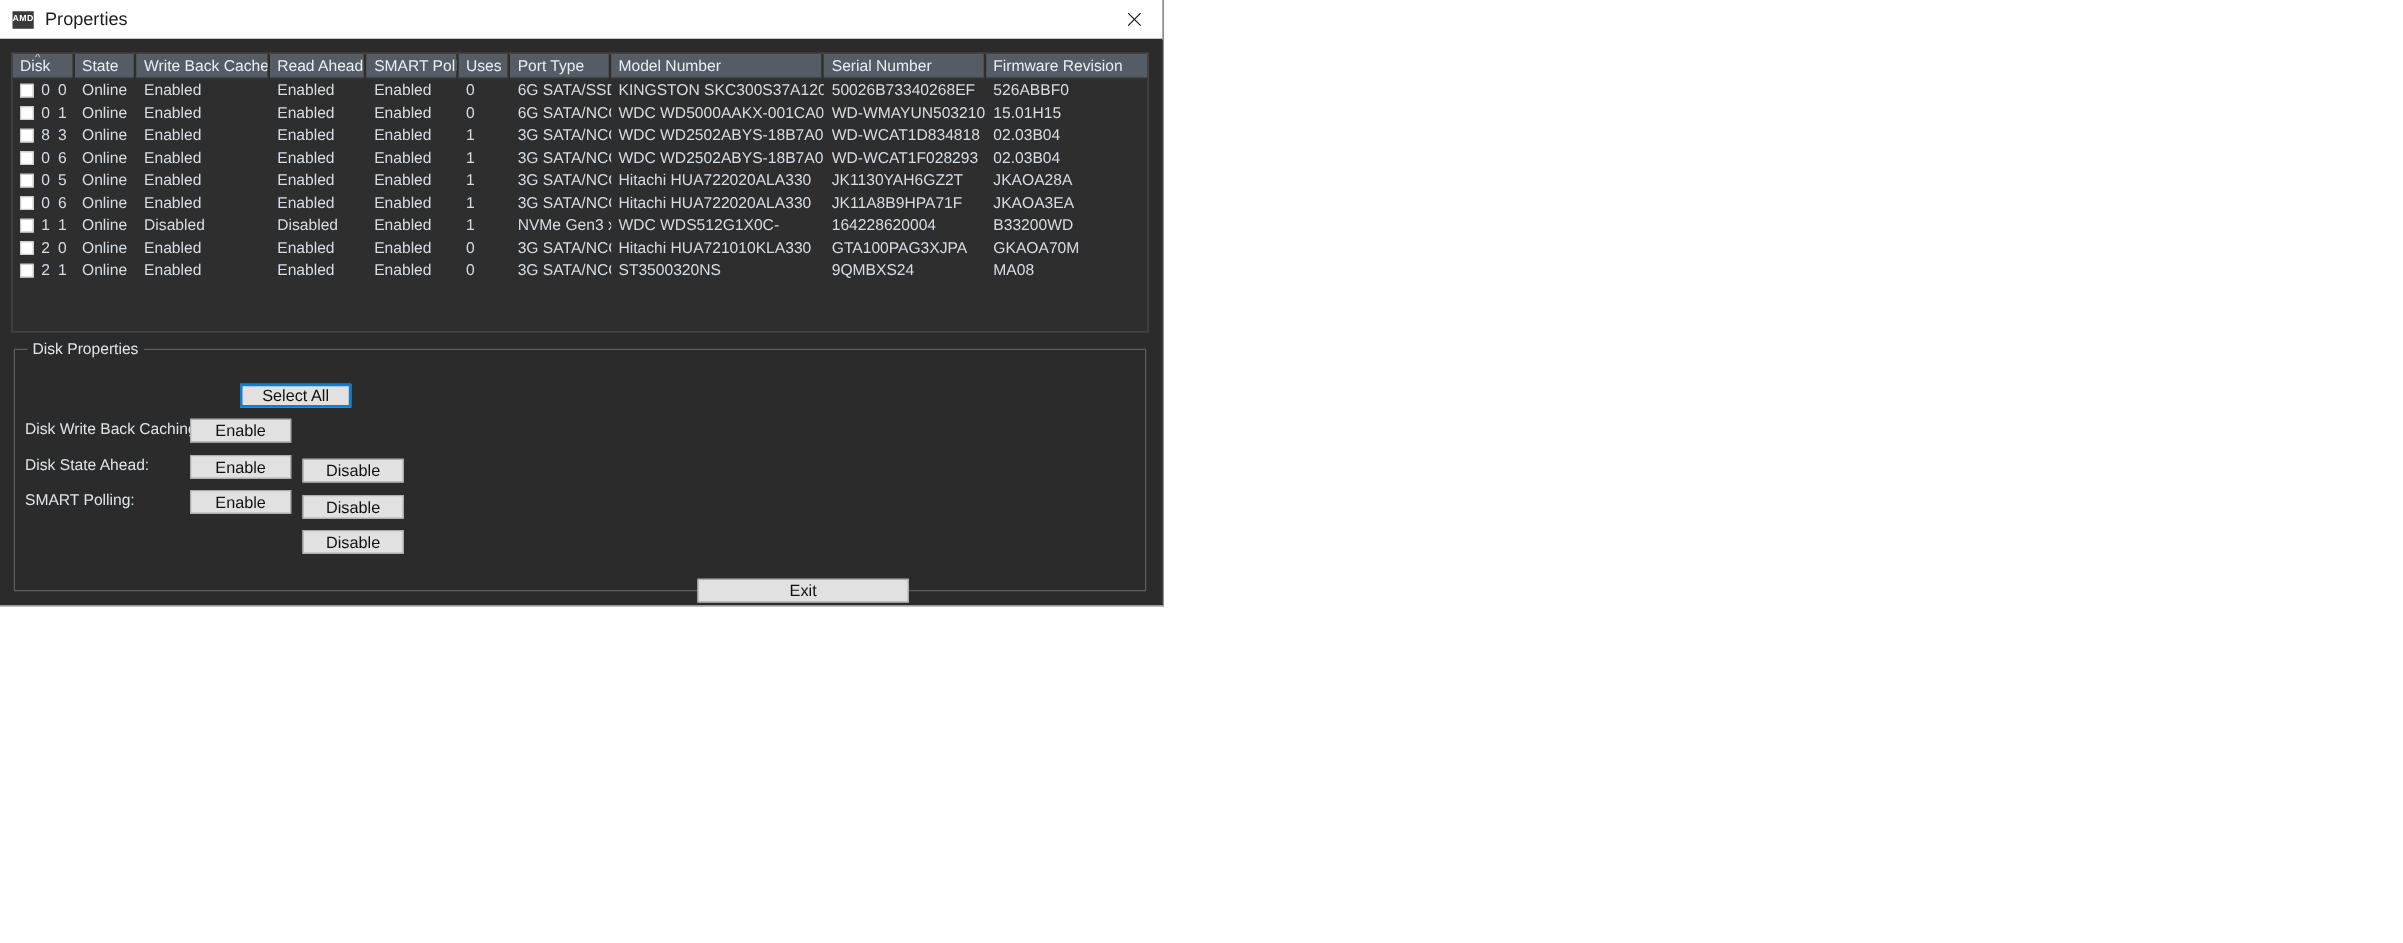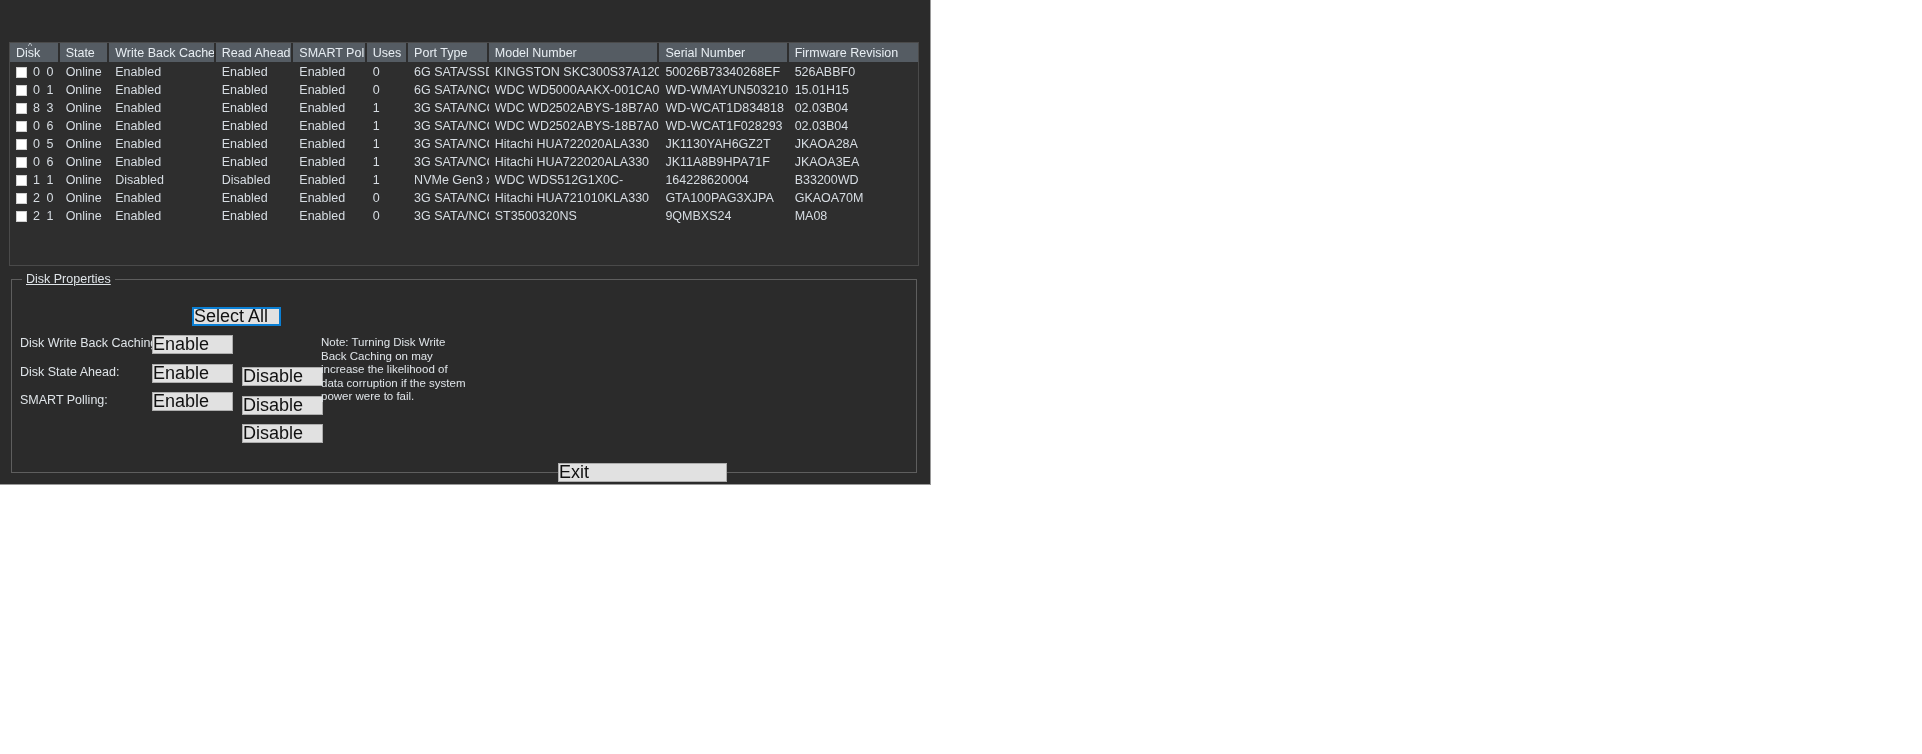--- a/index.html
+++ b/index.html
@@ -170,31 +170,30 @@
     box-sizing: border-box;
   }
   #group-legend {
     position: absolute;
     left: 10px;
     top: -8px;
     background: #2b2b2b;
     padding: 0 4px;
     font-size: 12.5px;
     color: #dfe4e8;
-    text-decoration: underline;
   }
 
   
   .btn {
     background: #e1e1e1;
     border: 1px solid #adadad;
     color: #111111;
-    font-size: 18px;
+    font-size: 13px;
     font-family: "Liberation Sans", sans-serif;
-    text-align: left;
+    text-align: center;
     line-height: 17px;
     height: 19px;
     box-sizing: border-box;
     cursor: pointer;
     padding: 0;
   }
   .btn.focus {
     border: 2px solid #0a7fd4;
     line-height: 15px;
   }
@@ -248,20 +247,30 @@
     left: 546px;
     top: 183px;
     width: 169px;
   }
 </style>
 </head>
 <body>
 
 <div id="window">
 
+  <div id="titlebar">
+    <div id="app-icon">AMD</div>
+    <div id="title-text">Properties</div>
+    <div id="close-btn">
+      <svg width="11" height="11" viewBox="0 0 11 11" aria-hidden="true">
+        <line x1="0.5" y1="0.5" x2="10.5" y2="10.5" stroke="#1a1a1a" stroke-width="1"></line>
+        <line x1="10.5" y1="0.5" x2="0.5" y2="10.5" stroke="#1a1a1a" stroke-width="1"></line>
+      </svg>
+    </div>
+  </div>
 
   <div id="body">
 
     <div id="table-wrap">
       <table class="grid">
         <colgroup>
           <col class="c-disk">
             <col class="c-state">
             <col class="c-wbc">
             <col class="c-ra">
@@ -418,19 +427,18 @@
         <button class="btn prop-enable">Enable</button>
         <button class="btn prop-disable">Disable</button>
       </div>
 
       <div class="prop-row" id="row-smart">
         <div class="prop-label">SMART Polling:</div>
         <button class="btn prop-enable">Enable</button>
         <button class="btn prop-disable">Disable</button>
       </div>
 
-      <div id="note">Note: Turning Disk Write Back Caching on may increase the likelihood of data corruption if the system power were to fail.</div>
 
       <button class="btn" id="btn-exit">Exit</button>
     </div>
 
   </div>
 </div>
 
 </body></html>

